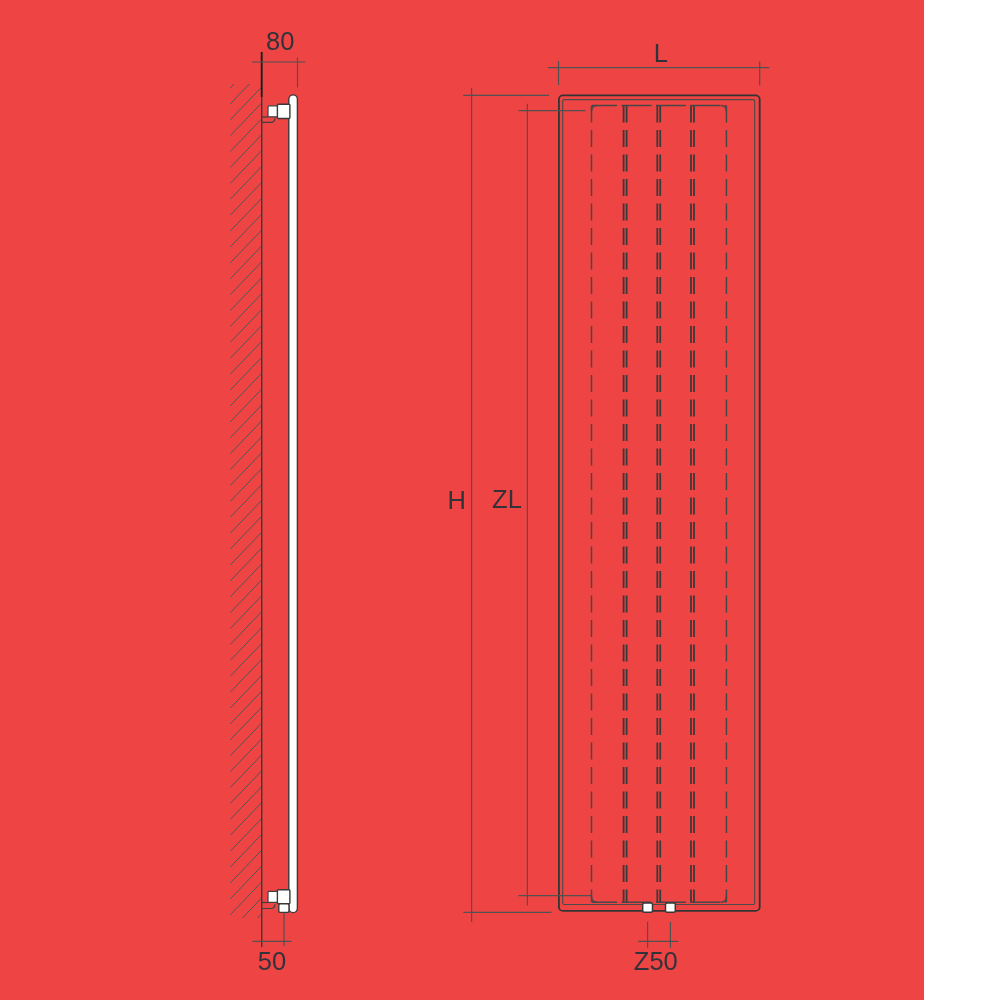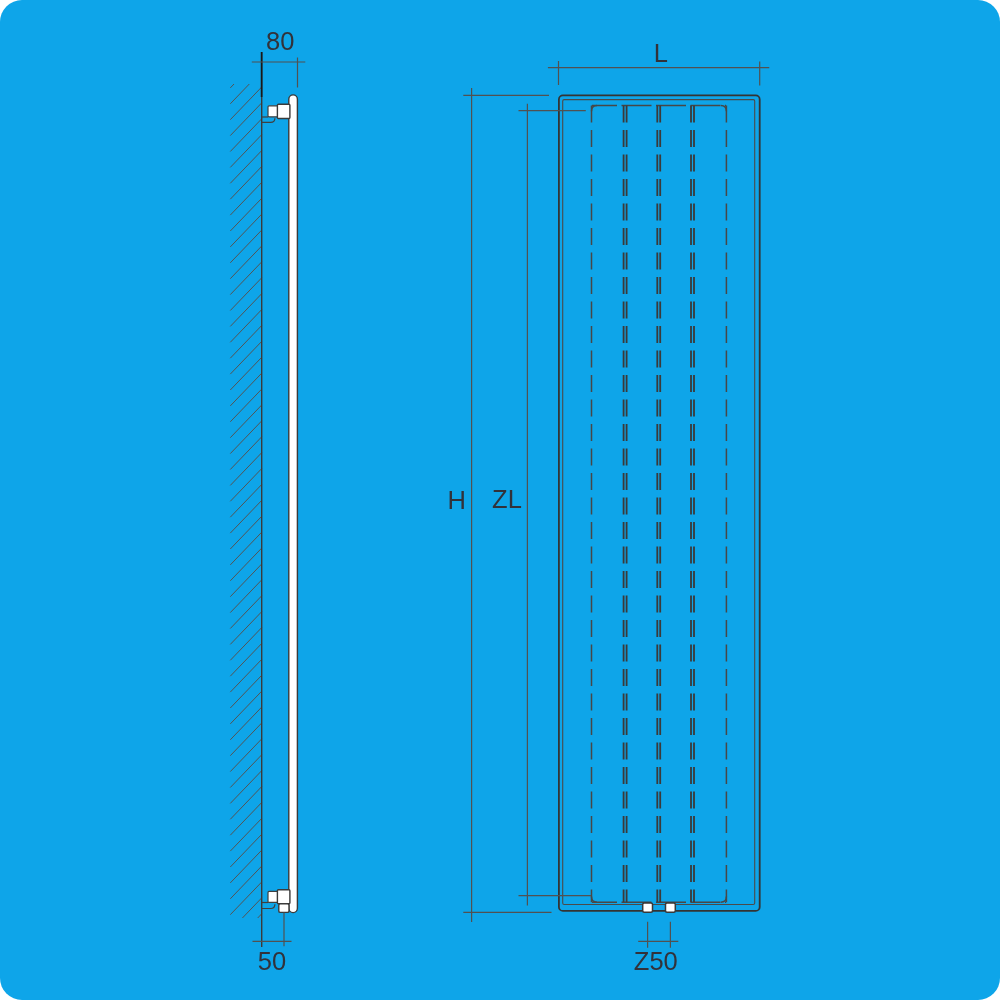--- a/index.html
+++ b/index.html
@@ -1,16 +1,16 @@
 <!DOCTYPE html>
 <html><head>
 <meta charset="utf-8">
 <style>
   html,body { margin:0; padding:0; background:#ffffff; }
-  .wrap { width:1000px; height:1000px; position:relative; background:#0ea5e9;border-radius:22px; }
+  .wrap { width:924px; height:1000px; position:relative; background:#ef4444; }
   text { font-family:"Liberation Sans", sans-serif; fill:#32323a; }
 </style>
 </head>
 <body>
 <div class="wrap">
 <svg width="1000" height="1000" viewBox="0 0 1000 1000">
   <style>
     .hatch { stroke:#545454; stroke-width:1.0; }
     .main  { stroke:#3a3a3a; stroke-width:1.4; fill:none; }
     .thin  { stroke:#3f3f3f; stroke-width:1.2; fill:none; }

